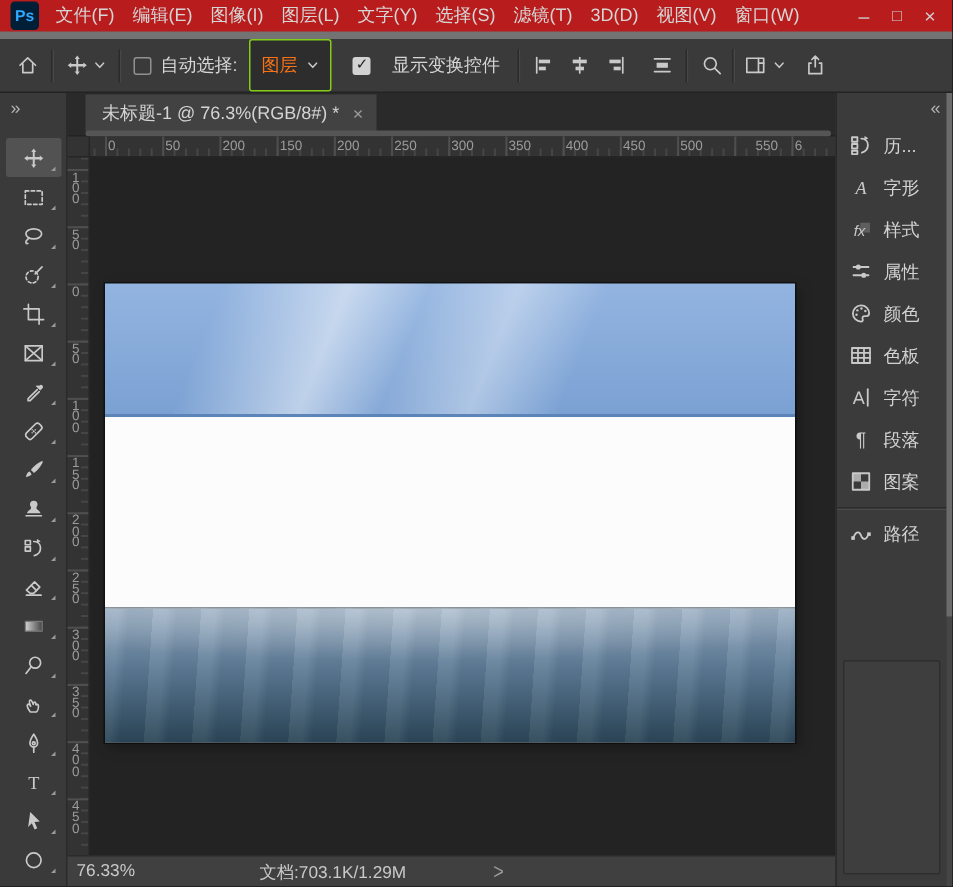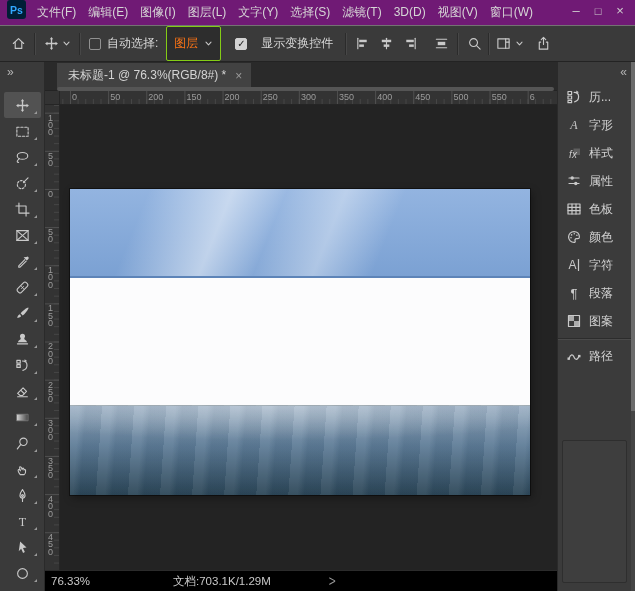--- a/index.html
+++ b/index.html
@@ -1,22 +1,22 @@
 <!DOCTYPE html>
 <html><head>
 <meta charset="utf-8">
 <style>
   html,body{margin:0;padding:0;background:#1a1a1a}
   body{width:635px;height:591px;font-family:"Liberation Sans","DejaVu Sans",sans-serif;
        -webkit-font-smoothing:antialiased;user-select:none}
   .app{position:relative;width:635px;height:591px;overflow:hidden;background:#232323;color:#d6d6d6}
 
   
-  .menubar{position:absolute;left:0;top:0;right:0;height:26px;background:#701a75;
-           display:flex;align-items:flex-start;border-bottom:1px solid #737373;box-sizing:border-box}
+  .menubar{position:absolute;left:0;top:0;right:0;height:26px;background:#b91c1c;
+           display:flex;align-items:center;border-bottom:5px solid #737373;box-sizing:border-box}
   .pslogo{width:19px;height:19px;margin-left:7px;border-radius:3px;background:#001e36;color:#31a8ff;
           font-size:10.5px;font-weight:bold;display:flex;align-items:center;justify-content:center;flex:none}
   .menus{display:flex;margin-left:5px}
   .menuitem{padding:0 6px;font-size:12px;color:#d6d6d6;line-height:25px;white-space:nowrap}
   .wincontrols{margin-left:auto;display:flex;align-items:center;margin-right:4px}
   .winbtn{width:22px;text-align:center;color:#cfcfcf;font-size:13px;line-height:22px}
 
   
   .optionsbar{position:absolute;left:0;top:26px;right:0;height:36px;background:#3a3a3a;
               border-bottom:1px solid #232323;box-sizing:border-box;display:flex;align-items:center;
@@ -67,21 +67,21 @@
           background-position:0 7.7px,100% 7.7px;overflow:hidden}
   .vlabel{position:absolute;left:3px;font-size:9px;line-height:7.3px;color:#9c9c9c;white-space:pre}
   .pasteboard{flex:1;position:relative;background:#232323;overflow:hidden}
   .canvas{position:absolute;left:10px;top:84px;width:460px;height:306px;
           box-shadow:0 0 0 1px rgba(0,0,0,.45),2px 3px 8px rgba(0,0,0,.35)}
   .band{width:100%}
   .band.sky{height:87px;box-sizing:content-box}
   .band.white{height:127px}
   .band.sea{height:90px;border-top:1px solid rgba(255,255,255,.55);box-sizing:border-box}
 
-  .statusbar{position:absolute;left:0;right:0;bottom:0;height:21px;background:#000000;
+  .statusbar{position:absolute;left:0;right:0;bottom:0;height:21px;background:#404040;
              border-top:1px solid #2b2b2b;box-sizing:border-box;display:flex;align-items:center;
              font-size:11.5px;color:#c9c9c9}
   .zoomfield{margin-left:6px;width:70px}
   .docinfo{margin-left:52px;white-space:nowrap}
   .statchev{margin-left:58px;color:#9a9a9a;font-size:12px;transform:scaleY(1.25)}
 
   
   .rightdock{position:absolute;right:0;top:62px;bottom:0;width:78px;background:#3b3b3b;
              border-left:1px solid #2a2a2a;box-sizing:border-box}
   .dockcollapse{text-align:right;color:#b5b5b5;font-size:12px;padding:3px 9px 2px 0;letter-spacing:-1px}
@@ -410,21 +410,21 @@
           <span class="hlabel" style="left: 50.15px;">50</span>
           <span class="hlabel" style="left: 88.3px;">200</span>
           <span class="hlabel" style="left: 126.45px;">150</span>
           <span class="hlabel" style="left: 164.6px;">200</span>
           <span class="hlabel" style="left: 202.75px;">250</span>
           <span class="hlabel" style="left: 240.9px;">300</span>
           <span class="hlabel" style="left: 279.05px;">350</span>
           <span class="hlabel" style="left: 317.2px;">400</span>
           <span class="hlabel" style="left: 355.35px;">450</span>
           <span class="hlabel" style="left: 393.5px;">500</span>
-          <span class="hlabel" style="left: 431.65px;">550</span>
+          <span class="hlabel" style="left: 431.65px; padding-left: 12px;">550</span>
           <span class="hlabel" style="left: 469.8px;">6</span>
         </div>
     </div>
 
     <div class="workspace">
       <div class="vruler" id="vruler">
           <span class="vlabel" style="top: 9.5px;">1
 0
 0</span>
           <span class="vlabel" style="top: 47.65px;">5
@@ -511,37 +511,37 @@
               <path d="M3 5h10M3 10.5h10"></path>
               <circle fill="#c9c9c9" stroke="none" cx="6.2" cy="5" r="1.7"></circle>
               <circle fill="#c9c9c9" stroke="none" cx="9.8" cy="10.5" r="1.7"></circle>
             </g>
           </svg>
           <span class="docklabel">属性</span>
         </div>
         <div class="dockrow">
           <svg viewBox="0 0 16 16">
             <g stroke="#c9c9c9" fill="none" stroke-width="1.2" stroke-linecap="round" stroke-linejoin="round">
-              <rect x="2" y="3" width="12" height="10"></rect>
-              <path d="M2 6.3h12M2 9.6h12M6 3v10M10 3v10"></path>
-            </g>
-          </svg>
-          <span class="docklabel">色板</span>
-        </div>
-        <div class="dockrow">
-          <svg viewBox="0 0 16 16">
-            <g stroke="#c9c9c9" fill="none" stroke-width="1.2" stroke-linecap="round" stroke-linejoin="round">
               <path d="M8 2.6a5.4 5.4 0 100 10.8c1.1 0 1.5-.9 1.1-1.7-.5-1 .2-2 1.3-2h1.4c.9 0 1.6-.8 1.6-1.8C13.4 4.7 11 2.6 8 2.6z"></path>
               <circle fill="#c9c9c9" stroke="none" cx="5.6" cy="5.9" r=".8"></circle>
               <circle fill="#c9c9c9" stroke="none" cx="8.3" cy="4.7" r=".8"></circle>
               <circle fill="#c9c9c9" stroke="none" cx="10.9" cy="6.3" r=".8"></circle>
               <circle fill="#c9c9c9" stroke="none" cx="5" cy="8.8" r=".8"></circle>
             </g>
           </svg>
           <span class="docklabel">颜色</span>
+        </div>
+        <div class="dockrow">
+          <svg viewBox="0 0 16 16">
+            <g stroke="#c9c9c9" fill="none" stroke-width="1.2" stroke-linecap="round" stroke-linejoin="round">
+              <rect x="2" y="3" width="12" height="10"></rect>
+              <path d="M2 6.3h12M2 9.6h12M6 3v10M10 3v10"></path>
+            </g>
+          </svg>
+          <span class="docklabel">色板</span>
         </div>
         <div class="dockrow">
           <svg viewBox="0 0 16 16">
             <g stroke="#c9c9c9" fill="none" stroke-width="1.2" stroke-linecap="round" stroke-linejoin="round">
               <text x="6.5" y="12" text-anchor="middle" font-size="12" fill="#c9c9c9" stroke="none">A</text>
               <path d="M12.5 2.5v11"></path>
             </g>
           </svg>
           <span class="docklabel">字符</span>
         </div>

